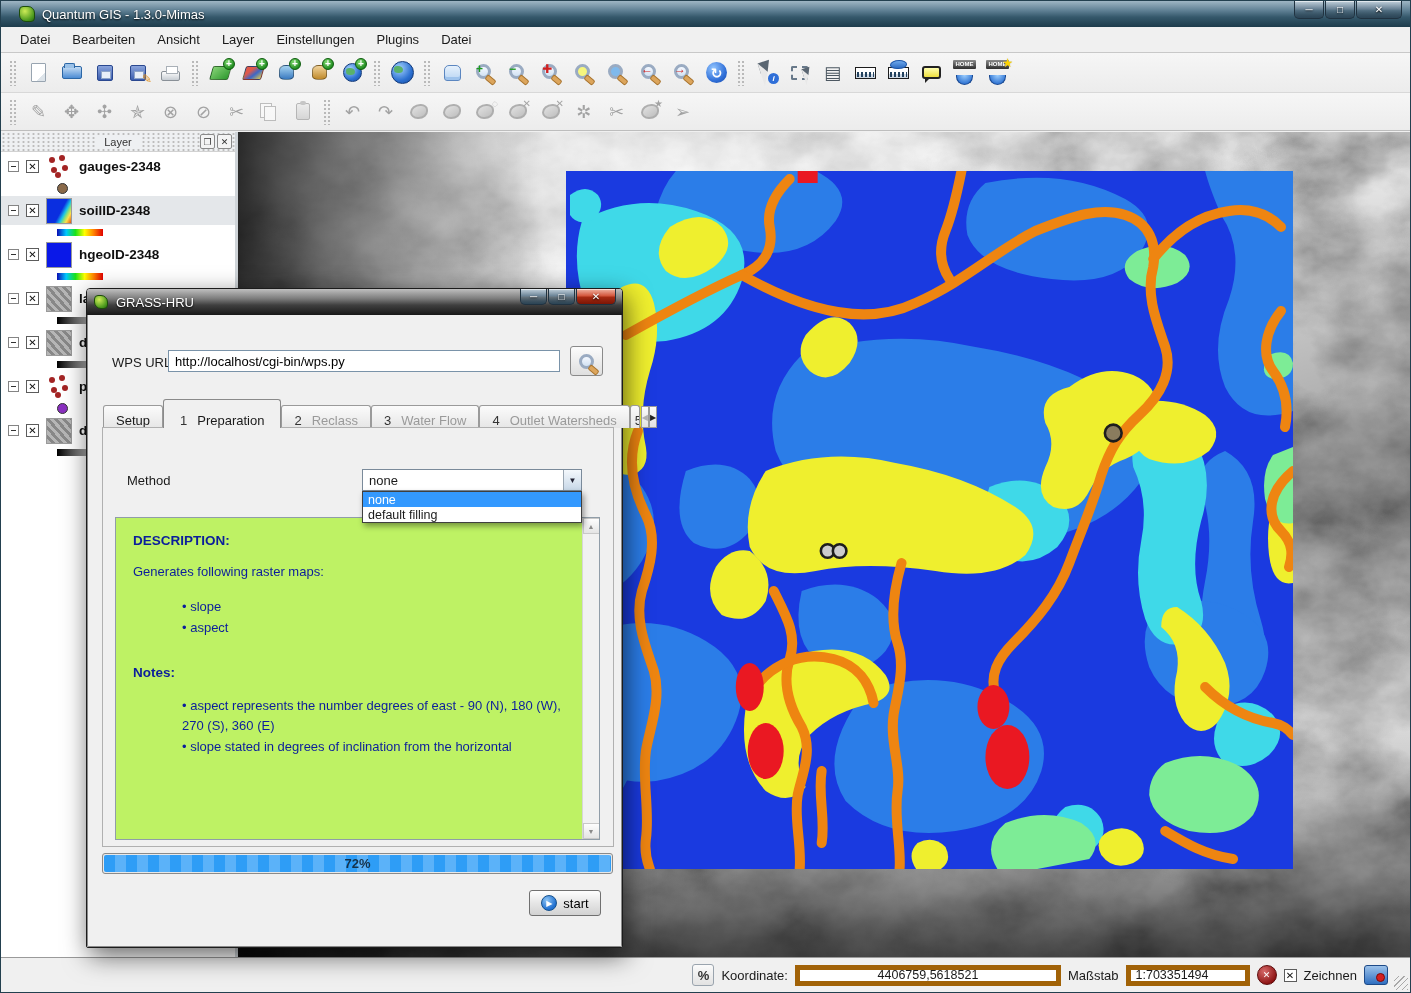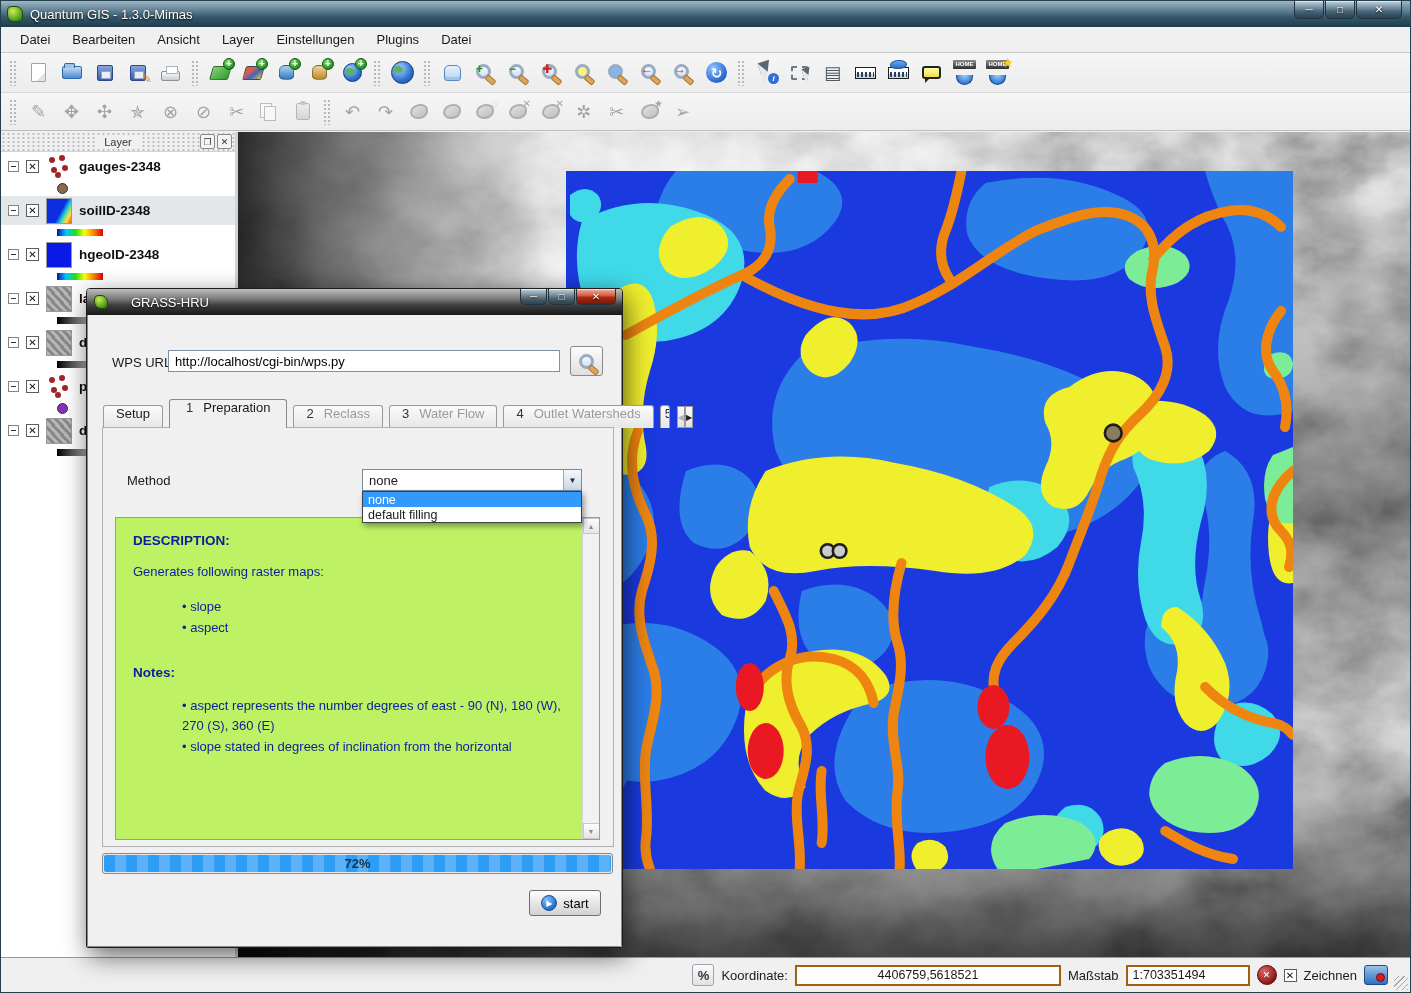--- a/index.html
+++ b/index.html
@@ -3,21 +3,21 @@
 <meta charset="utf-8">
 <style>
   *{box-sizing:border-box;margin:0;padding:0;user-select:none}
   html,body{width:1411px;height:993px;overflow:hidden}
   body{font-family:"Liberation Sans","DejaVu Sans",sans-serif;font-size:13px;background:#9aa5ad;color:#1a1a1a}
   .app{position:relative;width:1411px;height:993px;background:#f0f0f0;border:1px solid #23404f}
 
   
   .titlebar{position:absolute;left:0;top:0;right:0;height:26px;display:flex;align-items:center;
     background:linear-gradient(180deg,#9fb6c4 0%,#5d7e92 38%,#35586b 62%,#1d3c4c 100%);
-    color:#fff;text-shadow:0 1px 2px #000;padding-left:6px}
+    color:#fff;text-shadow:0 1px 2px #000;padding-left:18px}
   .appicon{width:16px;height:16px;border-radius:4px 7px 4px 7px;margin-right:7px;
     background:radial-gradient(circle at 35% 30%,#cdeb57,#4c9a1e 70%,#2c6a10);border:1px solid #1d4d0a}
   .titletext{font-size:13px}
   .winbtns{position:absolute;right:8px;top:0;display:flex}
   .wbtn{height:18px;border:1px solid #203240;border-top:none;border-radius:0 0 5px 5px;margin-left:1px;
     background:linear-gradient(#c3d2dd,#6d8598 45%,#46607288 55%,#2c4556);color:#fff;font-size:10px;
     display:flex;align-items:center;justify-content:center;box-shadow:inset 0 1px 0 rgba(255,255,255,.55)}
   .wbtn.min,.wbtn.max{width:30px}.wbtn.cls{width:46px}
   .wbtn.red{background:linear-gradient(#f0b5a5,#d4573d 45%,#a62a12 55%,#7c1505)}
 
@@ -104,21 +104,21 @@
 
   .map-canvas{position:absolute;left:237px;top:0;right:0;bottom:0;background:#8a8a8a;overflow:hidden}
   .hillshade{position:absolute;left:0;top:0}
   .raster{position:absolute;left:328px;top:39px;width:727px;height:698px}
 
   
   .statusbar{position:absolute;left:0;bottom:0;right:0;height:35px;background:#f0f0f0;border-top:1px solid #9a9a9a;
     display:flex;align-items:center;justify-content:flex-end;gap:7px;padding-right:22px;font-size:13px}
   .sb-btn{width:22px;height:22px;border:1px solid #9aa4ae;border-radius:3px;background:linear-gradient(#fbfbfb,#e2e2e2);
     display:flex;align-items:center;justify-content:center;font-weight:bold;color:#333}
-  .sb-input{height:21px;border:2px solid #a16207;background:#fff;font-size:12.5px;padding:0 5px;display:flex;align-items:center}
+  .sb-input{height:21px;border:5px solid #a16207;background:#fff;font-size:12.5px;padding:0 5px;display:flex;align-items:center}
   .sb-input.coord{width:266px;justify-content:center}
   .sb-input.scale{width:124px}
   .stopbtn{width:20px;height:20px;border-radius:50%;background:radial-gradient(circle at 35% 30%,#d66a6a,#8c1212 75%);
     border:1px solid #5c0c0c;color:#fff;font-size:9px;font-weight:bold;display:flex;align-items:center;justify-content:center}
   .crsbtn{width:24px;height:20px;border-radius:3px;background:linear-gradient(#9cc2ea,#2f6fc0);border:1px solid #1d4a88;position:relative}
   .crsbtn::after{content:"";position:absolute;right:2px;bottom:2px;width:7px;height:7px;border-radius:50%;background:#d42020;border:1px solid #7c0808}
   .gripcorner{position:absolute;right:2px;bottom:2px;width:14px;height:14px;
     background:repeating-linear-gradient(135deg,transparent 0 3px,#a8a8a8 3px 4px)}
 
   
@@ -129,22 +129,22 @@
   .dlg-titlebar .wbtn{height:16px}.dlg-titlebar .wbtn.min,.dlg-titlebar .wbtn.max{width:27px}.dlg-titlebar .wbtn.cls{width:40px}
   .dlg-body{position:absolute;left:0;top:26px;right:0;bottom:0;background:#f0f0f0;border:1px solid #8a8a8a;border-top:none;border-radius:0 0 2px 2px}
   .group{position:absolute;border:1px solid #bcbcbc;border-radius:3px}
   .legend{position:absolute;top:-8px;left:9px;background:#f0f0f0;padding:0 4px;font-size:12.5px;color:#222}
   .wps-label{position:absolute;left:25px;top:66px;font-size:13px}
   .wps-input{position:absolute;left:81px;top:61px;width:392px;height:22px;border:1px solid #7a93a9;background:#fff;font-size:13px;padding:0 6px;font-family:"Liberation Sans",sans-serif}
   .magbtn{position:absolute;left:483px;top:57px;width:33px;height:30px;border:1px solid #8a8a8a;border-radius:3px;
     background:linear-gradient(#fcfcfc,#dfdfdf);display:flex;align-items:center;justify-content:center}
   .magbtn .s-mag{margin:0}
   .tabstrip{position:absolute;left:16px;top:110px;right:12px;height:29px;display:flex;align-items:flex-end}
-  .tab{height:23px;display:flex;align-items:flex-start;padding:0 12px;border:1px solid #9a9a9a;border-bottom:none;border-radius:3px 3px 0 0;
-    background:linear-gradient(#fbfbfb,#e6e6e6);margin-right:6px;font-size:13px;white-space:nowrap}
+  .tab{height:23px;display:flex;align-items:flex-end;padding:0 12px;border:1px solid #9a9a9a;border-bottom:none;border-radius:3px 3px 0 0;
+    background:linear-gradient(#fbfbfb,#e6e6e6);margin-right:0;font-size:13px;white-space:nowrap}
   .tab .tab-num{font-weight:normal;color:#333;margin-right:10px}
   .tab.active{height:29px;background:#f0f0f0;border-color:#8a8a8a;position:relative;z-index:2;padding:0 16px}
   .tab.disabled{color:#9a9a9a}
   .tab.stub{width:18px;padding:0 4px;overflow:hidden}
   .tab-scroll{width:15px;height:22px;border:1px solid #9a9a9a;background:linear-gradient(#fbfbfb,#e2e2e2);
     display:flex;align-items:center;justify-content:center;font-size:8px}
   .tab-scroll.prev{color:#b0b0b0;margin-left:1px}.tab-scroll.next{color:#222}
   .pane{position:absolute;left:15px;top:138px;width:512px;height:420px;border:1px solid #b0b0b0;background:#f0f0f0}
   .sink-group{left:23px;top:155px;width:480px;height:63px}
   .method-label{position:absolute;left:40px;top:184px;font-size:13px}
@@ -593,21 +593,21 @@
     <span class="stopbtn">✕</span>
     <span class="cb">✕</span>
     <span>Zeichnen</span>
     <span class="crsbtn"></span>
     <span class="gripcorner"></span>
   </div>
 
   <div class="dialog">
     <div class="dlg-titlebar">
       <span class="appicon" style="width:14px;height:14px"></span>
-      <span class="titletext" style="margin-left:16px">GRASS-HRU</span>
+      <span class="titletext" style="margin-left:1px">GRASS-HRU</span>
       <span class="winbtns" style="right:6px">
         <span class="wbtn min">─</span>
         <span class="wbtn max">□</span>
         <span class="wbtn cls red">✕</span>
       </span>
     </div>
     <div class="dlg-body"></div>
 
     <span class="wps-label">WPS URL:</span>
     <input class="wps-input" value="http://localhost/cgi-bin/wps.py" style="">

